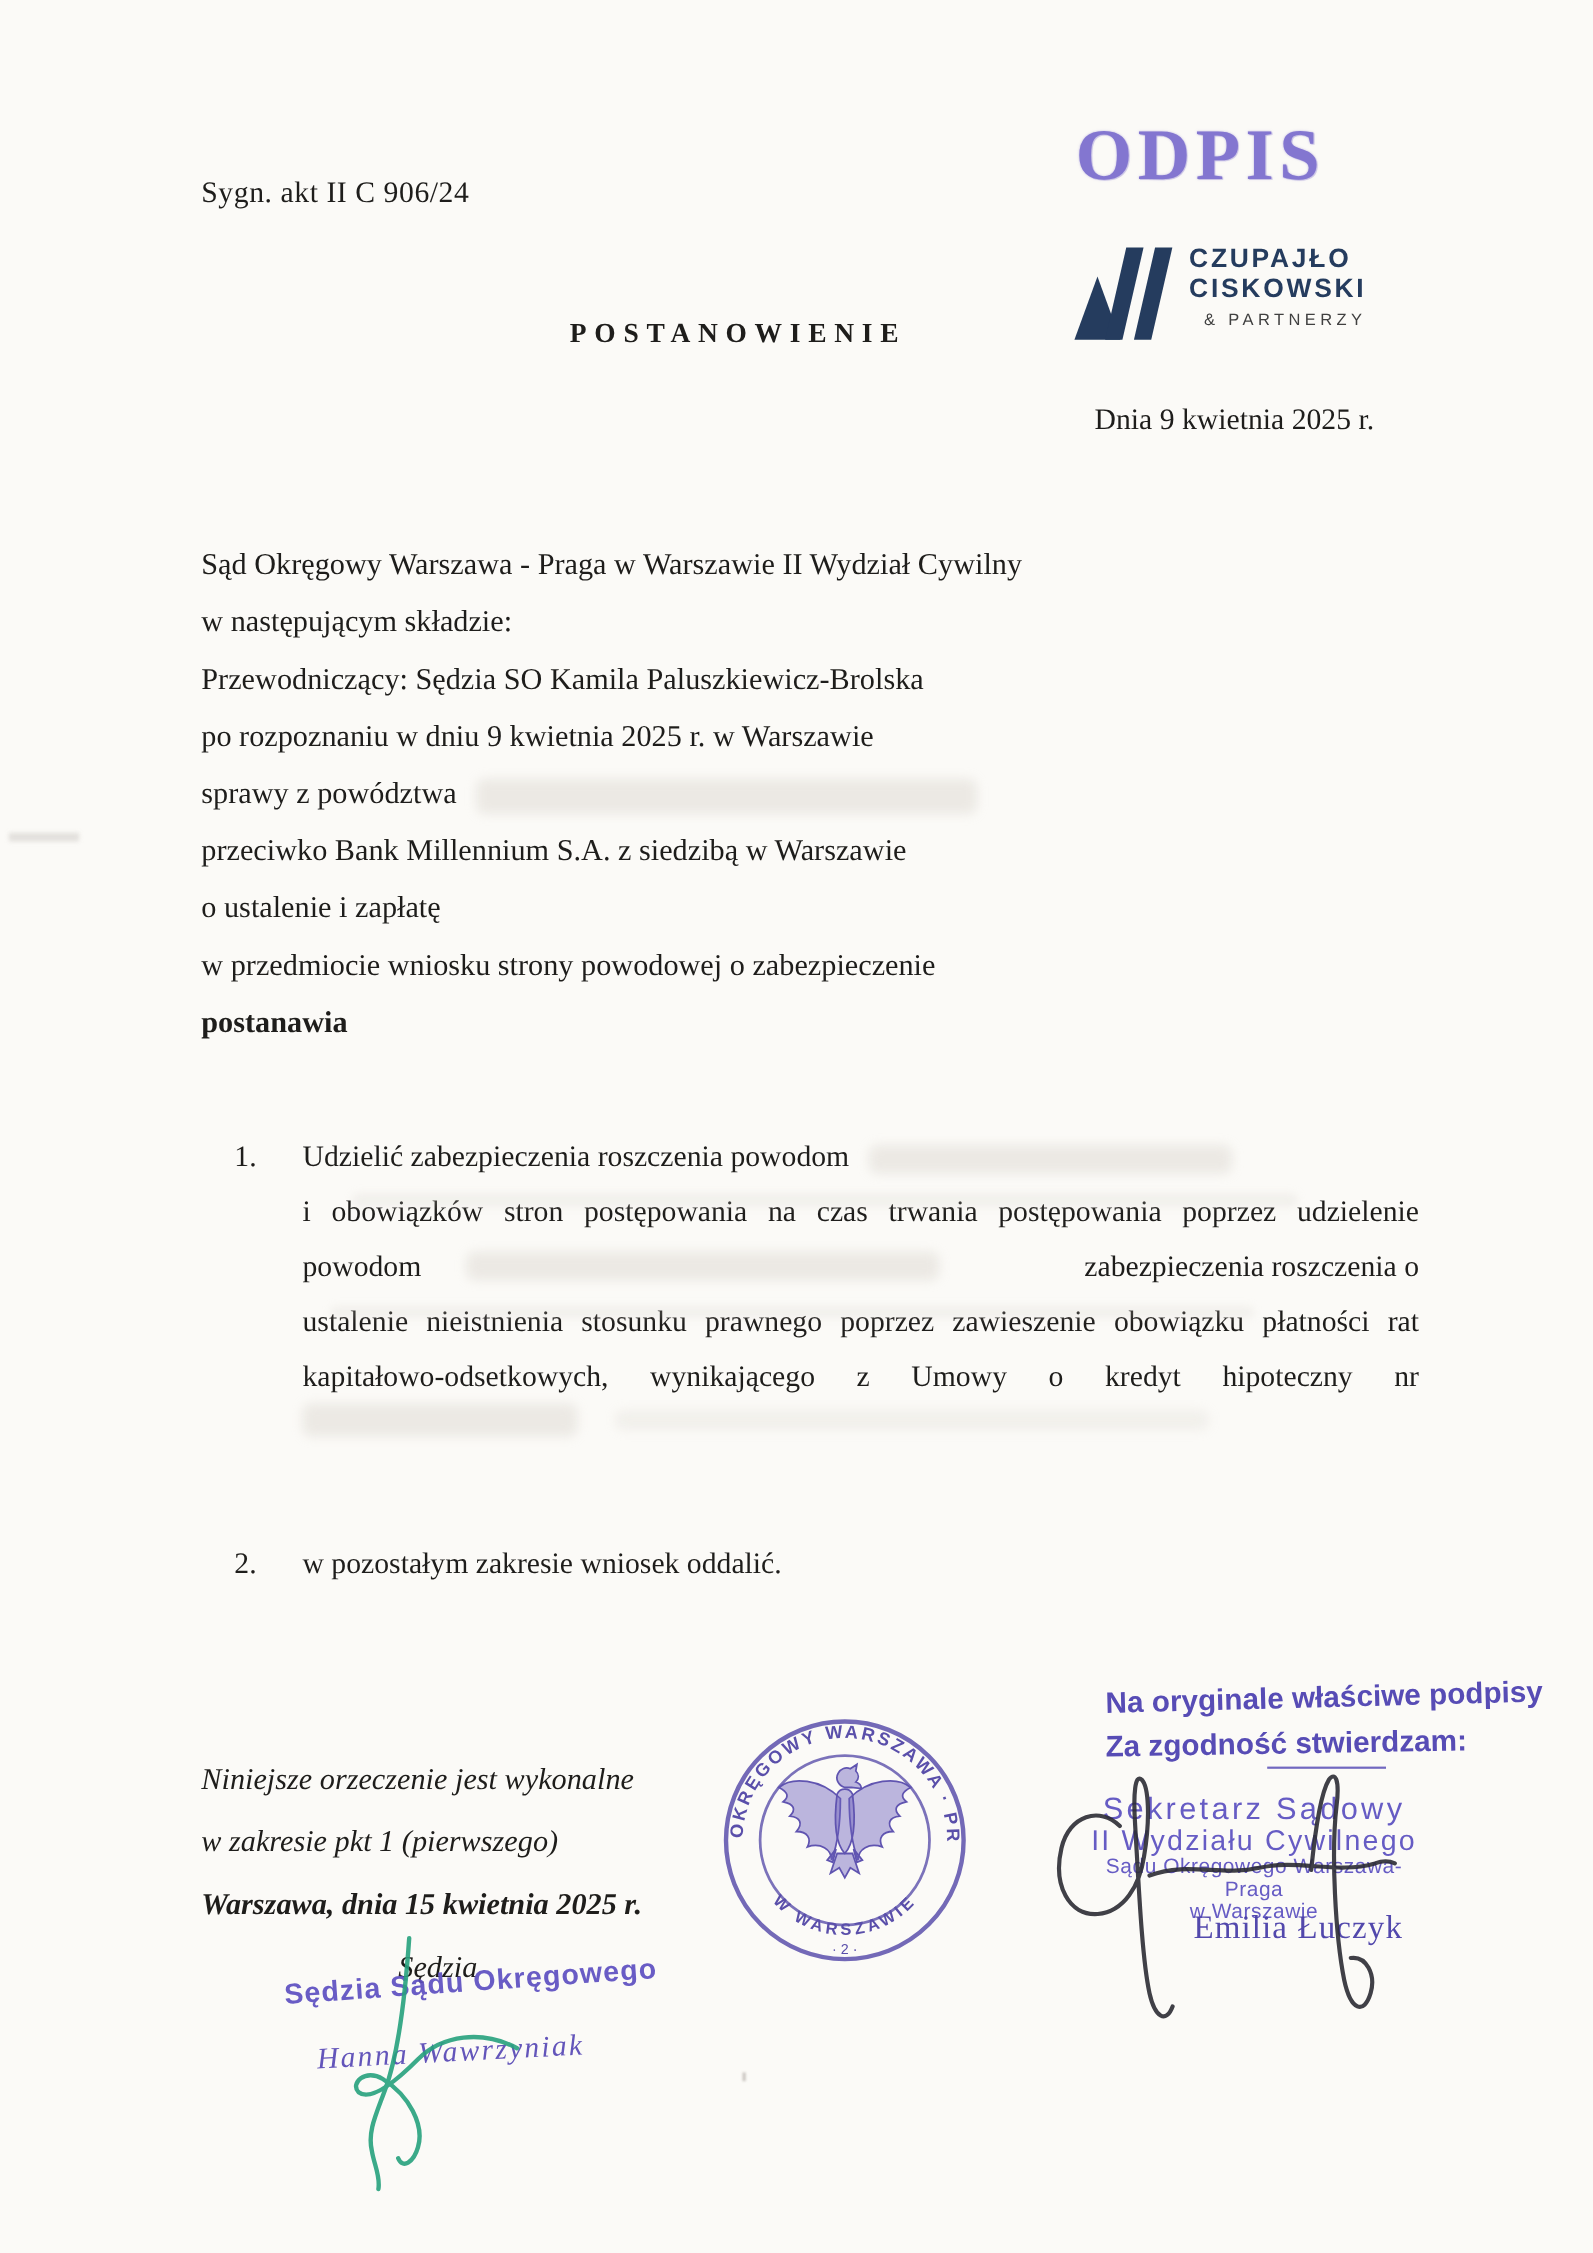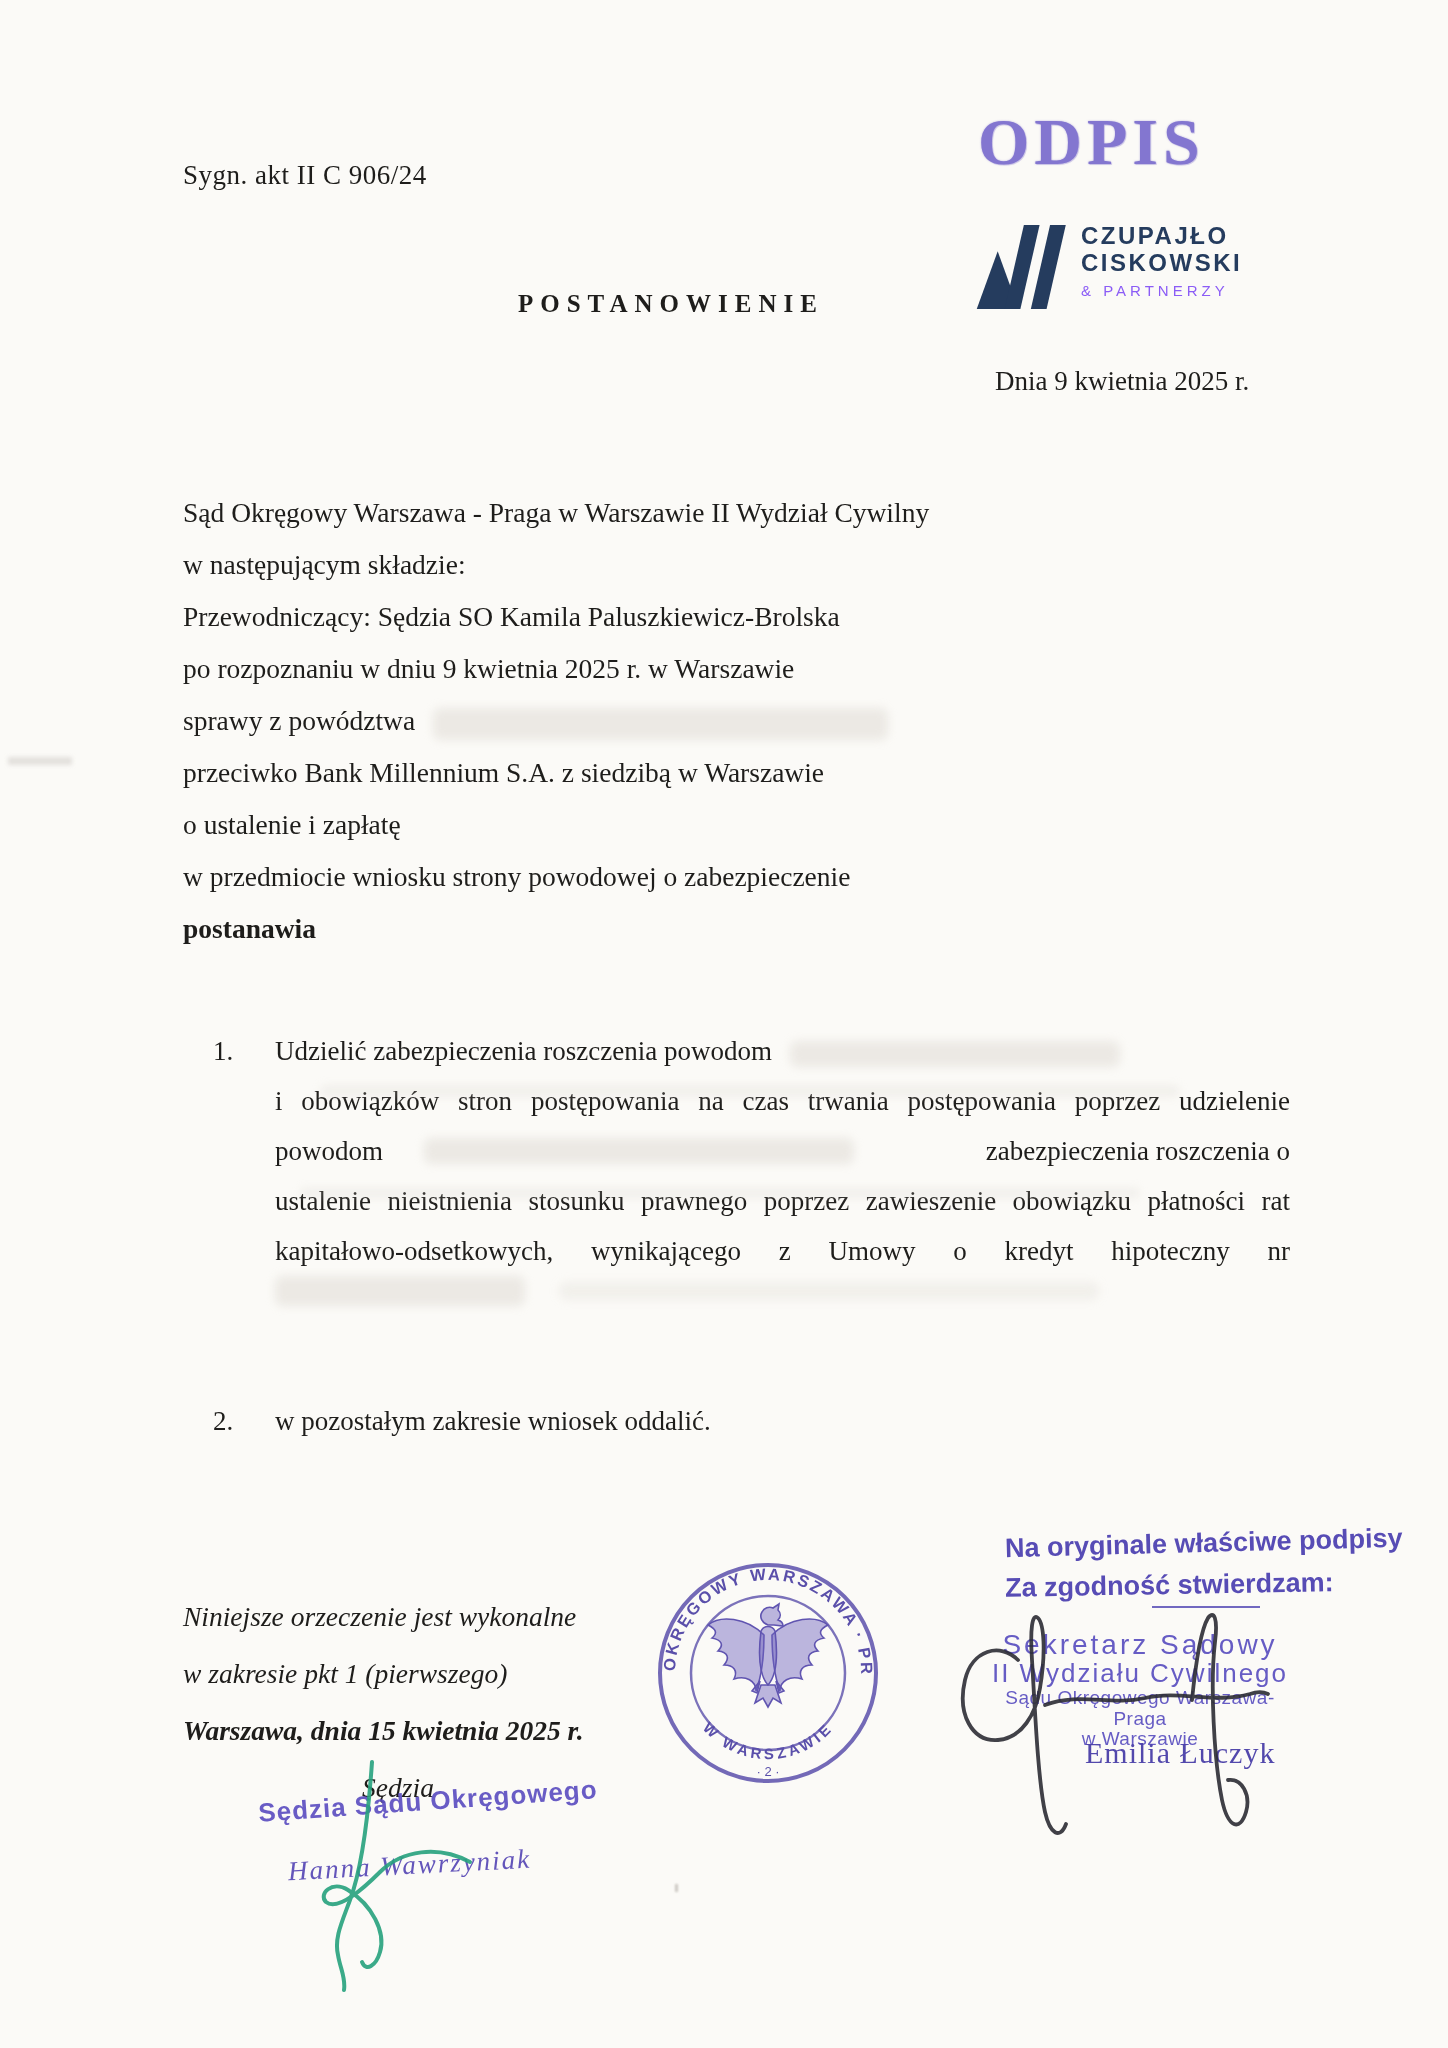--- a/index.html
+++ b/index.html
@@ -15,21 +15,21 @@
   .sygn{left:183px;top:160px;font-size:27px;letter-spacing:.5px;}
   .odpis{
     left:978px;top:104px;font-size:66px;font-weight:700;letter-spacing:5px;
     color:#8376d0;text-shadow:0 0 2px rgba(120,105,200,.55),1px 1px 0 rgba(120,105,200,.25);
     filter:blur(.3px);
   }
   .logo{left:975px;top:218px;display:flex;align-items:flex-start;}
   .logo-mark{width:96px;height:98px;display:block;}
   .logo-text{margin-left:10px;padding-top:4px;font-family:"Liberation Sans",sans-serif;}
   .logo-l1,.logo-l2{font-size:24px;font-weight:700;letter-spacing:2.5px;color:#253c5e;line-height:27px;}
-  .logo-l3{font-size:15px;letter-spacing:4px;color:#8b5cf6;margin-top:6px;}
+  .logo-l3{font-size:15px;letter-spacing:4px;color:#404040;margin-top:6px;text-align:right;}
   .doc-title{left:518px;top:290px;font-size:25px;font-weight:700;letter-spacing:7px;}
   .date-line{left:995px;top:366px;font-size:27px;}
 
   
   .body-block{left:183px;top:487px;width:1120px;font-size:27.5px;}
   .body-block p{margin:0;line-height:52px;white-space:nowrap;}
   .body-block .bold{font-weight:700;}
 
   
   .ruling{display:flex;align-items:flex-start;font-size:27px;}

